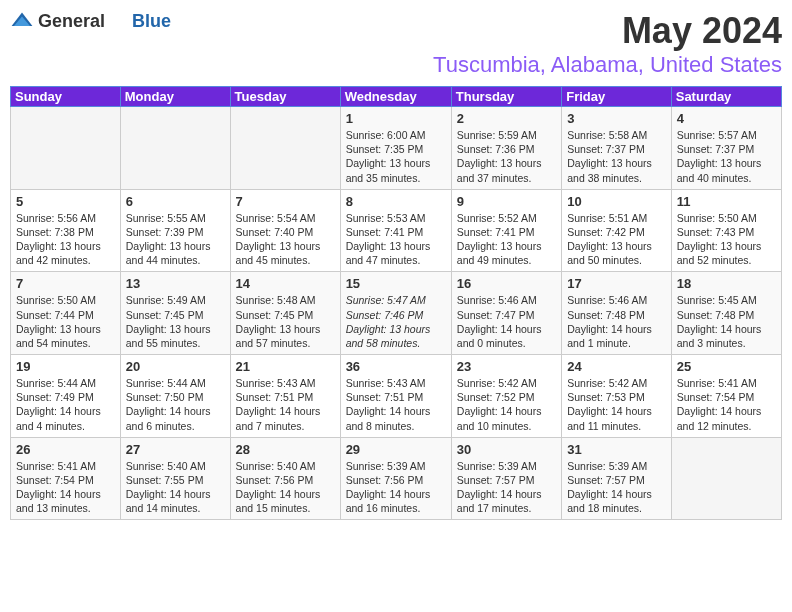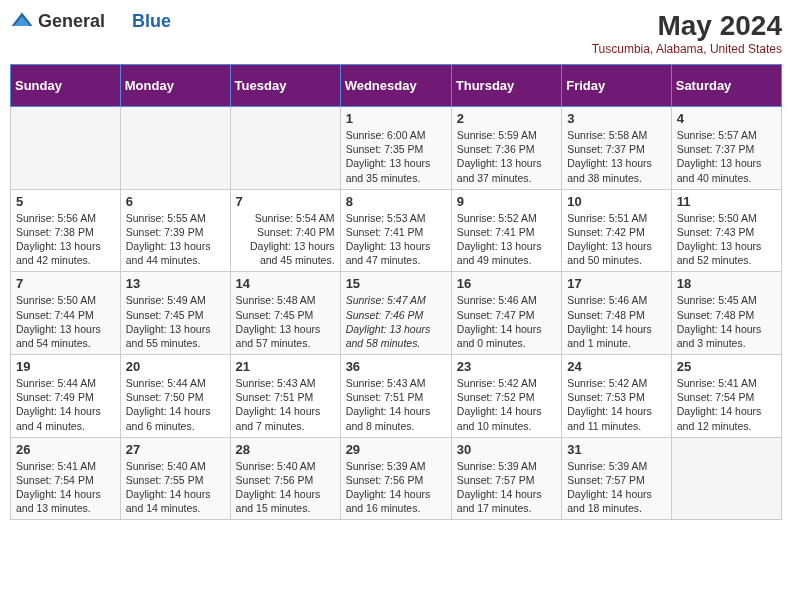--- a/index.html
+++ b/index.html
@@ -38,38 +38,38 @@
       margin-left: 27px;
     }
     .logo-icon {
       width: 24px;
       height: 24px;
     }
     .title-block {
       text-align: right;
     }
     .month-title {
-      font-size: 28px;
+      font-size: 36px;
       font-weight: bold;
       color: #333;
     }
     .location-title {
-      font-size: 12px;
-      color: #7f1d1d;
+      font-size: 22px;
+      color: #8b5cf6;
     }
     table {
       width: 100%;
       border-collapse: collapse;
     }
     thead tr th {
-      background-color: #701a75;
+      background-color: #6d28d9;
       color: #fff;
       font-size: 13px;
       font-weight: bold;
-      padding: 13px 4px;
+      padding: 2px 4px;
       text-align: left;
       border: 1px solid #5588dd;
     }
     tbody tr td {
       vertical-align: top;
       border: 1px solid #ccc;
       padding: 4px 5px;
       width: 113px;
       min-height: 70px;
       font-size: 11px;
@@ -170,21 +170,21 @@
         </td>
         <td>
           <span class="day-number">6</span>
           <div class="day-detail" style="white-space: pre-line;">Sunrise: 5:55 AM
 Sunset: 7:39 PM
 Daylight: 13 hours
 and 44 minutes.</div>
         </td>
         <td>
           <span class="day-number">7</span>
-          <div class="day-detail" style="white-space: pre-line; text-align: right;">Sunrise: 5:54 AM
+          <div class="day-detail" style="white-space: pre-line;">Sunrise: 5:54 AM
 Sunset: 7:40 PM
 Daylight: 13 hours
 and 45 minutes.</div>
         </td>
         <td>
           <span class="day-number">8</span>
           <div class="day-detail" style="white-space: pre-line;">Sunrise: 5:53 AM
 Sunset: 7:41 PM
 Daylight: 13 hours
 and 47 minutes.</div>

